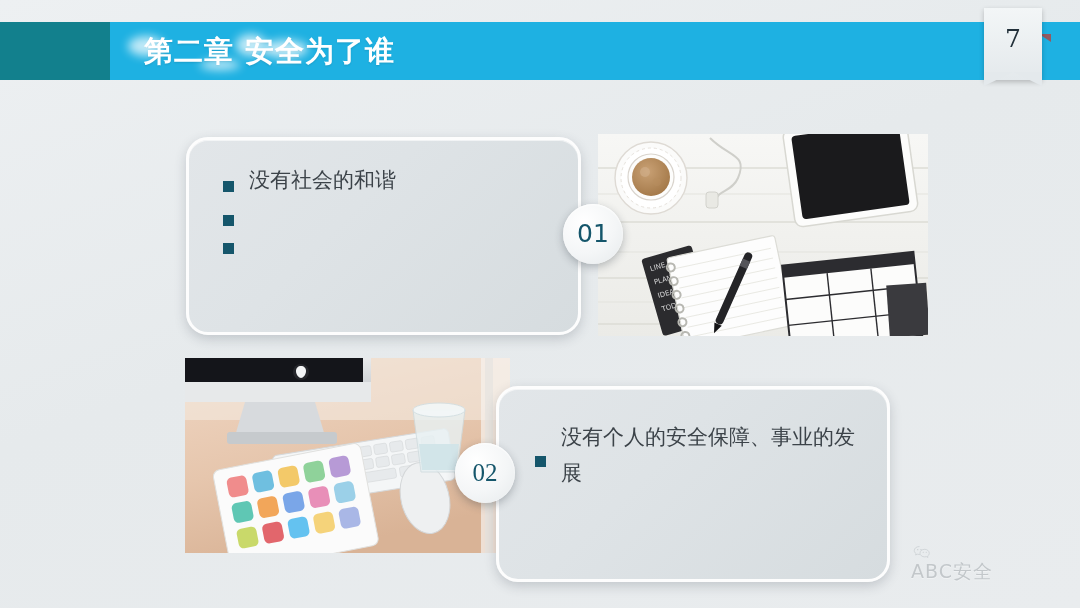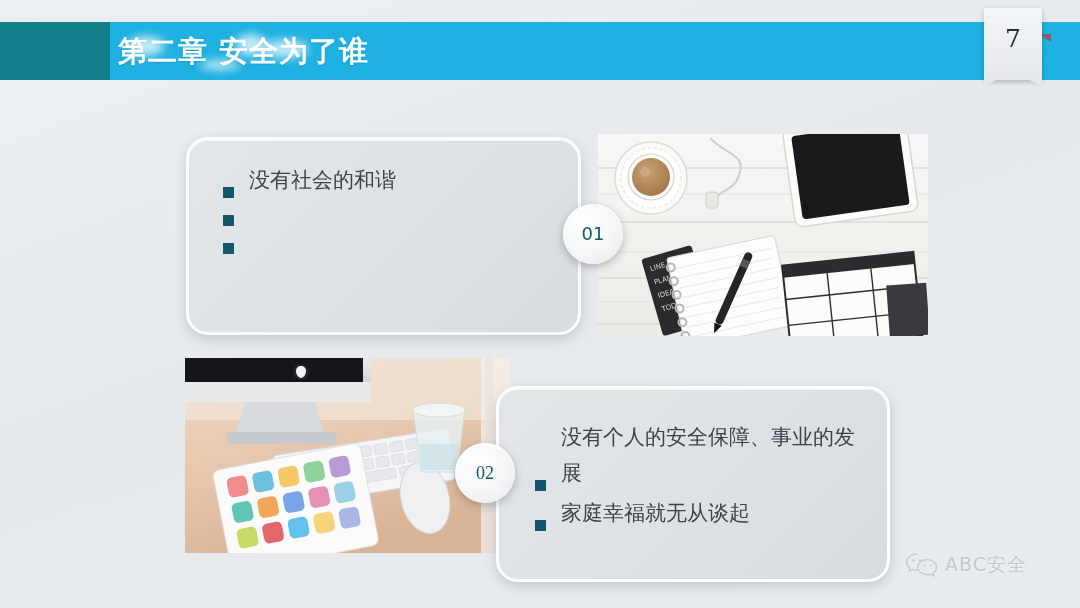--- a/index.html
+++ b/index.html
@@ -10,21 +10,21 @@
     font-family:"DejaVu Sans","Liberation Sans",sans-serif;
     position:relative;
   }
   .slide{position:absolute;inset:0;background:linear-gradient(160deg,#edf0f2 0%,#e6eaec 45%,#e9ecee 100%);}
 
   
   .header{position:absolute;left:0;top:22px;width:1080px;height:58px;}
   .header-left{position:absolute;left:0;top:0;width:110px;height:58px;background:#12808d;}
   .header-right{position:absolute;left:110px;top:0;width:970px;height:58px;background:#1eb1e2;}
   .header-title{
-    position:absolute;left:118px;top:22px;height:66px;line-height:58px;
+    position:absolute;left:144px;top:22px;height:66px;line-height:58px;
     font-size:29px;font-weight:bold;color:#ffffff;letter-spacing:1px;
     white-space:nowrap;
     text-shadow:0 1px 2px rgba(0,0,0,.12);
   }
   .title-blur{filter:blur(0.35px);}
   
   .smudge{position:absolute;border-radius:50%;background:rgba(255,255,255,.72);filter:blur(5px);pointer-events:none;}
   .smudge.s1{left:128px;top:36px;width:36px;height:20px;}
   .smudge.s2{left:236px;top:34px;width:30px;height:22px;}
   .smudge.s3{left:262px;top:40px;width:46px;height:18px;}
@@ -59,51 +59,51 @@
     background:linear-gradient(135deg,#e2e6e9 0%,#dee3e6 40%,#d6dcdf 100%);
     border:3px solid #fdfdfd;
     box-shadow:0 4px 12px rgba(60,70,80,.22), inset 0 1px 0 rgba(255,255,255,.6);
     box-sizing:border-box;
   }
   .card-1{left:186px;top:137px;width:395px;height:198px;}
   .card-2{left:496px;top:351px;width:394px;height:196px;margin-top:35px;}
 
   .bullets{position:absolute;left:34px;right:18px;top:22px;}
   .card-2 .bullets{top:30px;left:36px;}
-  .bullet{display:flex;align-items:flex-end;margin-bottom:4px;}
+  .bullet{display:flex;align-items:center;margin-bottom:4px;}
   .bullet-mark{
     width:11px;height:11px;background:#15566b;flex:0 0 auto;
     margin-top:13px;margin-right:15px;
   }
   .bullet-text{
     font-size:21px;line-height:36px;color:#3c4349;
     font-family:"DejaVu Sans","Liberation Sans",sans-serif;
   }
 
   
   .badge{
     position:absolute;width:60px;height:60px;border-radius:50%;
     background:radial-gradient(circle at 35% 30%,#ffffff 0%,#f4f6f7 55%,#e6eaec 100%);
     box-shadow:0 3px 8px rgba(40,50,60,.3), inset 0 1px 2px rgba(255,255,255,.9);
-    color:#15566b;font-size:18px;line-height:60px;text-align:center;
+    color:#15566b;font-size:25px;line-height:60px;text-align:center;
     font-family:"DejaVu Sans","Liberation Sans",sans-serif;
   }
   .badge-01{left:563px;top:204px;}
   .badge-02{left:455px;top:443px;font-family:Liberation Serif, serif;}
 
   
   .photo{position:absolute;overflow:hidden;background:#f2f2f0;}
   .photo-1{left:598px;top:134px;width:330px;height:202px;}
   .photo-2{left:185px;top:358px;width:325px;height:195px;}
   .photo svg{display:block;width:100%;height:100%;}
 
   
   .watermark{
     position:absolute;left:905px;top:545px;width:165px;height:40px;
-    display:flex;align-items:center;opacity:.42;
+    display:flex;opacity:.42;flex-direction:column;
   }
   .wm-text{
     margin-left:6px;font-size:19px;color:#8f969b;letter-spacing:1px;
     font-family:"DejaVu Sans","Liberation Sans",sans-serif;
     text-shadow:0 1px 0 rgba(255,255,255,.8);
   }
 </style>
 </head>
 <body>
 
@@ -321,24 +321,20 @@
     </div>
   </div>
   <div class="badge badge-01">01</div>
 
   <div class="card card-2">
     <div class="bullets">
       <div class="bullet">
         <span class="bullet-mark"></span>
         <span class="bullet-text">没有个人的安全保障、事业的发展</span>
       </div>
-      <div class="bullet">
-        <span class="bullet-mark"></span>
-        <span class="bullet-text">家庭幸福就无从谈起</span>
-      </div>
     </div>
   </div>
   <div class="badge badge-02">02</div>
 
   <div class="watermark">
     <svg width="34" height="28" viewBox="0 0 34 28">
       <g fill="none" stroke="#9aa1a6" stroke-width="1.4">
         <path d="M12 3 C5.5 3 1.5 7 1.5 11.2 c0 2.4 1.4 4.5 3.6 5.9 l-0.9 3 3.3 -1.7 c1.4 0.4 2.9 0.6 4.5 0.6 c0.4 0 0.8 0 1.2 -0.05"></path>
         <path d="M22.5 8.6 c-5.3 0 -9.6 3.4 -9.6 7.6 c0 4.2 4.3 7.6 9.6 7.6 c1.2 0 2.3 -0.2 3.4 -0.5 l3.1 1.6 -0.8 -2.7 c2 -1.4 3.3 -3.5 3.3 -5.9 c0 -4.2 -4.3 -7.7 -9 -7.7 z"></path>
       </g>

